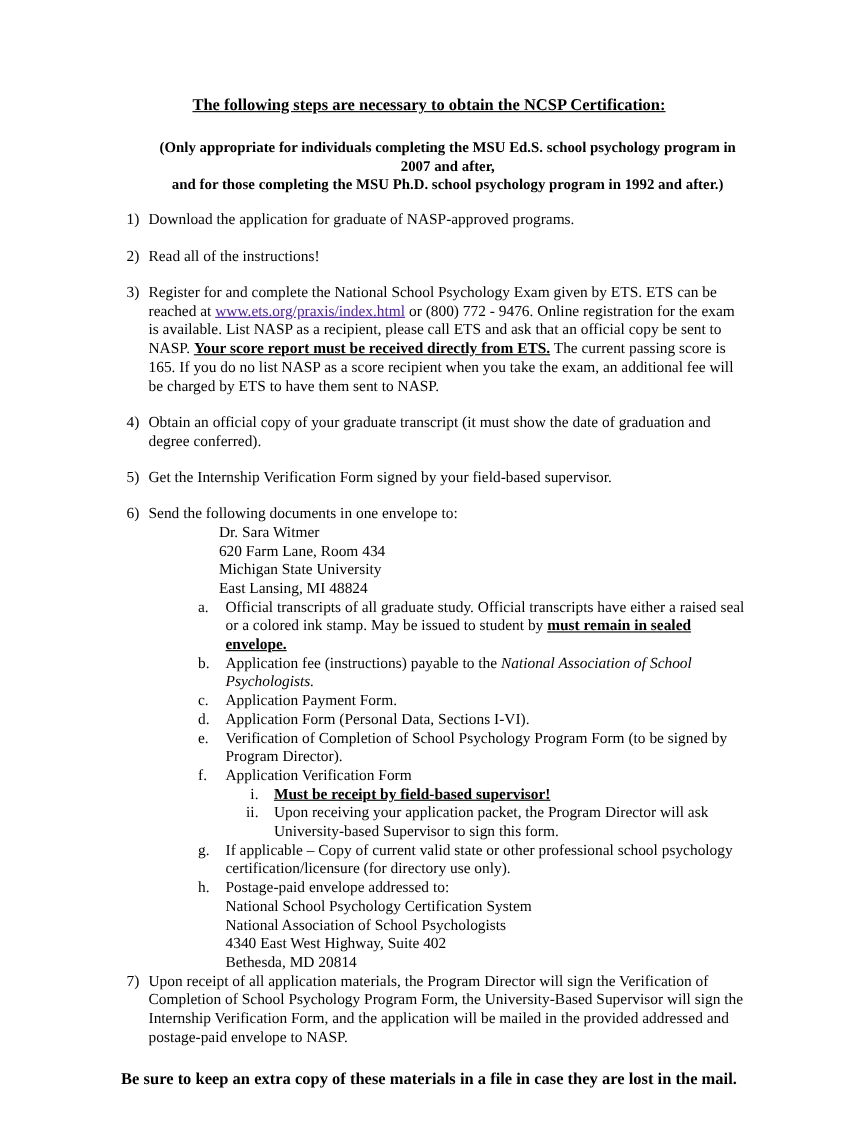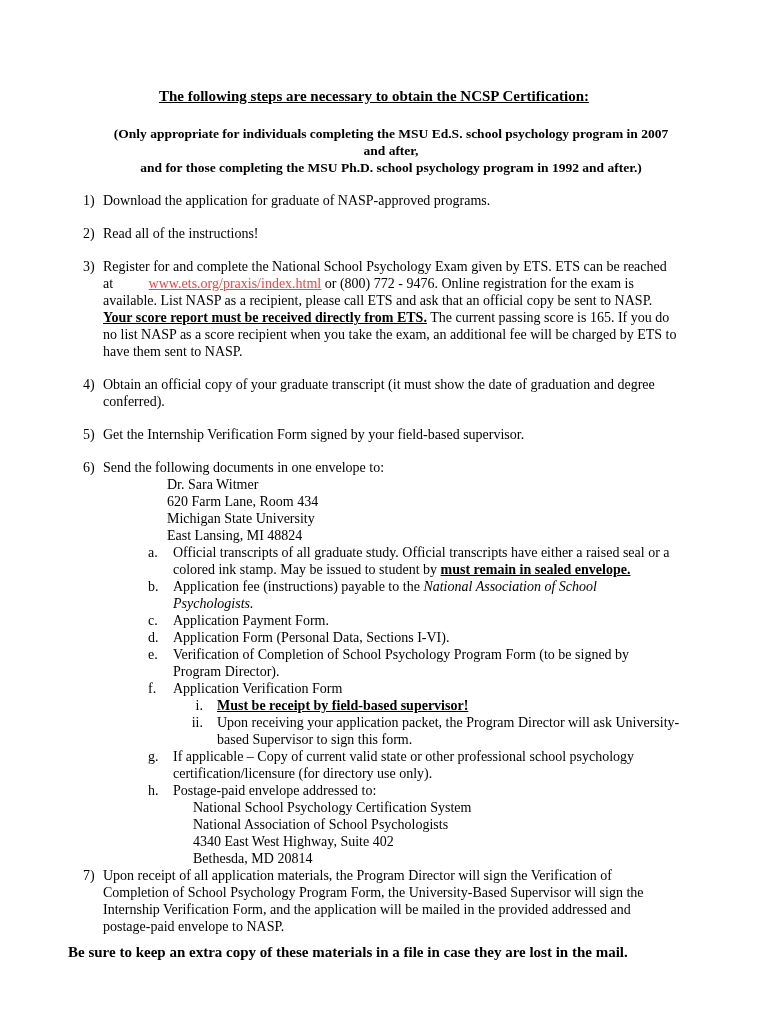--- a/index.html
+++ b/index.html
@@ -1,40 +1,40 @@
 <!DOCTYPE html>
 <html><head>
 <meta charset="utf-8">
 <style>
   html,body{margin:0;padding:0;background:#ffffff;}
   .page{
     width:770px;height:1024px;box-sizing:border-box;
-    padding:88px 90px 0 68px;
+    padding:88px 90px 0 100px;
     background:#ffffff;color:#000000;
     font-family:"Liberation Serif", serif;
     font-size:14px;line-height:17px;
   }
   .title{text-align:center;font-weight:bold;font-size:15px;}
   .title .u{text-decoration:underline;}
   .subtitle{margin-top:20px;text-align:center;font-weight:bold;font-size:13.5px;line-height:17px;margin-left:34px;}
   .list{margin-top:12px;padding-left:15px;}
   .li{display:flex;}
   .li.gap{margin-top:16px;}
   .li > .marker{flex:0 0 20px;}
   .li > .content{flex:1;}
   .sublist{margin-left:45px;}
   .sublist .li > .marker{flex:0 0 25px;}
   .romanlist .li > .marker{flex:0 0 30px;text-align:right;}
   .romanlist .li > .content{margin-left:14px;}
   .addr{margin-left:64px;}
-  .addr2{margin-left:20px;}
+  .addr2{}
   .bold{font-weight:bold;text-decoration:underline;}
   .it{font-style:italic;}
-  a.link{color:#ef4444;cursor:pointer;margin-left:32px;}
-  .footer{margin-top:8px;font-weight:bold;font-size:15px;line-height:18px;}
+  a.link{color:#4c1d95;cursor:pointer;}
+  .footer{margin-top:20px;text-align:center;font-weight:bold;font-size:15px;line-height:18px;}
 </style>
 </head>
 <body>
 
 <div class="page">
 
   <div class="title">
     <span class="u">The following steps are necessary to obtain the NCSP Certification:</span>
   </div>
 

